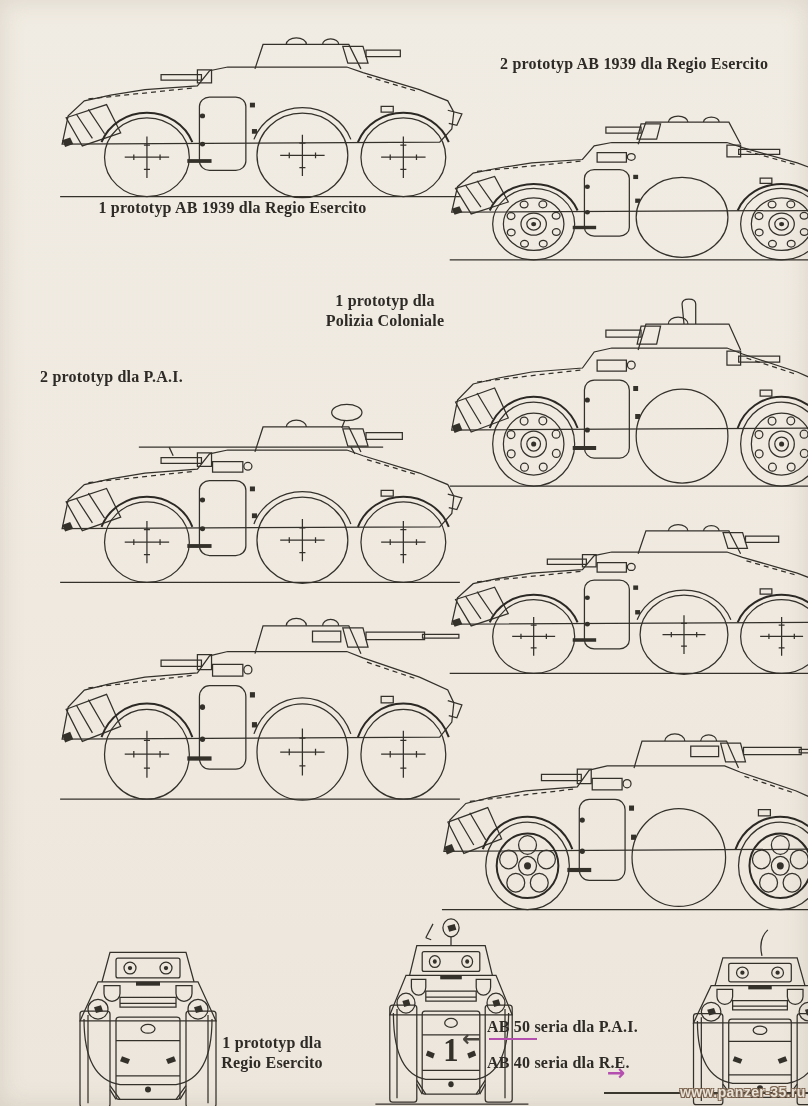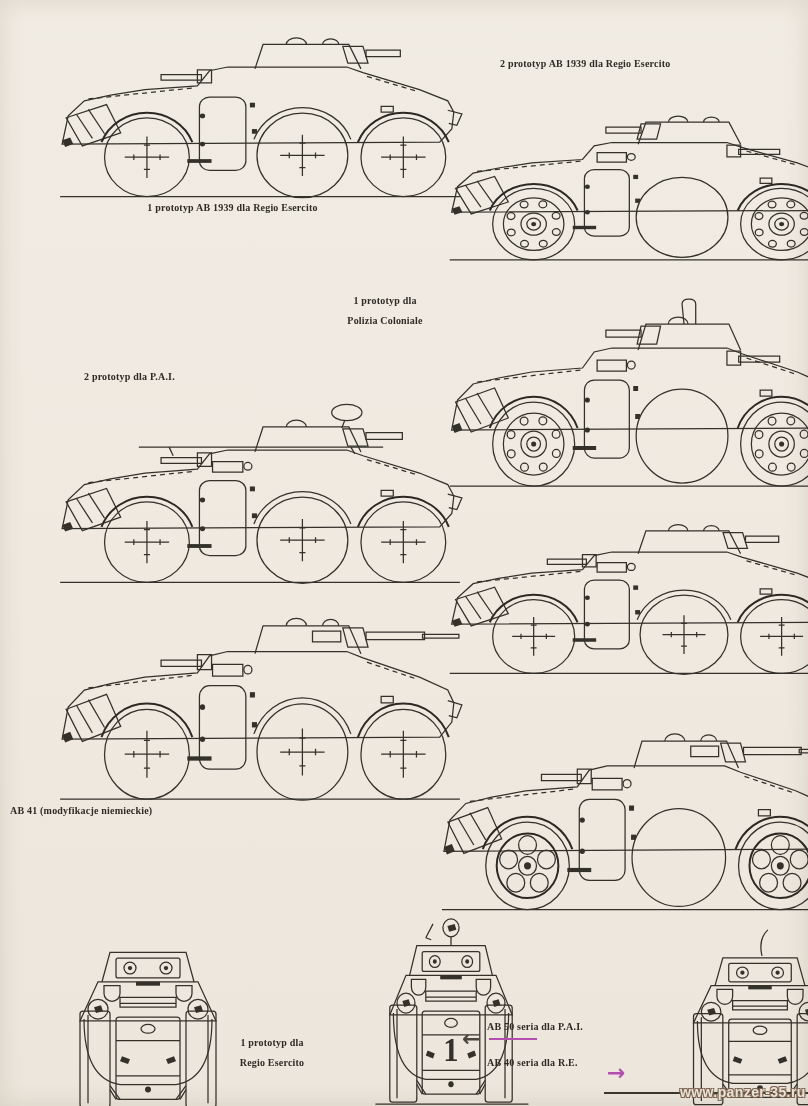--- a/index.html
+++ b/index.html
@@ -8,21 +8,21 @@
     background:#f0ebe2;
     background-image: linear-gradient(180deg, #f1ece3 0%, #efe9e0 55%, #ece6dc 100%);
     overflow:hidden;
     font-family:"Liberation Serif", serif;
     box-shadow: inset 0 0 24px rgba(120,105,85,.18);
   }
   .fig { position:absolute; }
   .drawing, .drawing svg { width:100%; height:100%; display:block; }
   .lbl {
     position:absolute; font-weight:bold; color:#2e2b26;
-    font-size:10px; line-height:20px; letter-spacing:.2px; white-space:nowrap;
+    font-size:16px; line-height:20px; letter-spacing:.2px; white-space:nowrap;
   }
   .lbl.center { text-align:center; white-space:normal; }
   svg .ln { stroke:#34312b; fill:none; stroke-width:1.25; vector-effect:non-scaling-stroke; }
   svg .hv { stroke:#2c2924; fill:none; stroke-width:2;   vector-effect:non-scaling-stroke; }
   svg .fl { fill:#34312b; stroke:none; }
   svg .dash { stroke-dasharray:5 4; }
   .arrow { position:absolute; font-family:"DejaVu Sans", sans-serif; font-weight:bold; font-size:22px; line-height:1; }
   .uline { position:absolute; height:2px; }
   .watermark {
     position:absolute; font-family:"Liberation Sans", sans-serif; font-weight:bold;
@@ -502,24 +502,23 @@
 
   <div class="lbl center" style="left:85px; top:198px; width:295px;font-family:Liberation Serif, serif;">1 prototyp AB 1939 dla Regio Esercito</div>
 
   <div class="lbl" style="left:500px; top:54px;">2 prototyp AB 1939 dla Regio Esercito</div>
 
   <div class="lbl center" style="left:300px; top:291px; width:170px;">
     <div>1 prototyp dla</div>
     <div>Polizia Coloniale</div>
   </div>
 
-  <div class="lbl" style="left:40px; top:367px;margin-left:44px;">2 prototyp dla P.A.I.</div>
-
-
-  <div class="lbl" style="left:10px; top:801px;">AB 41 (modyfikacje niemieckie)</div>
+  <div class="lbl" style="left:40px; top:367px;">2 prototyp dla P.A.I.</div>
+
+
 
 
   <div class="lbl center" style="left:178px; top:1033px; width:188px;">
     <div>1 prototyp dla</div>
     <div>Regio Esercito</div>
   </div>
 
   <div class="lbl" style="left:487px; top:1017px;">AB 50 seria dla P.A.I.</div>
 
   <div class="lbl" style="left:487px; top:1053px;">AB 40 seria dla R.E.</div>

